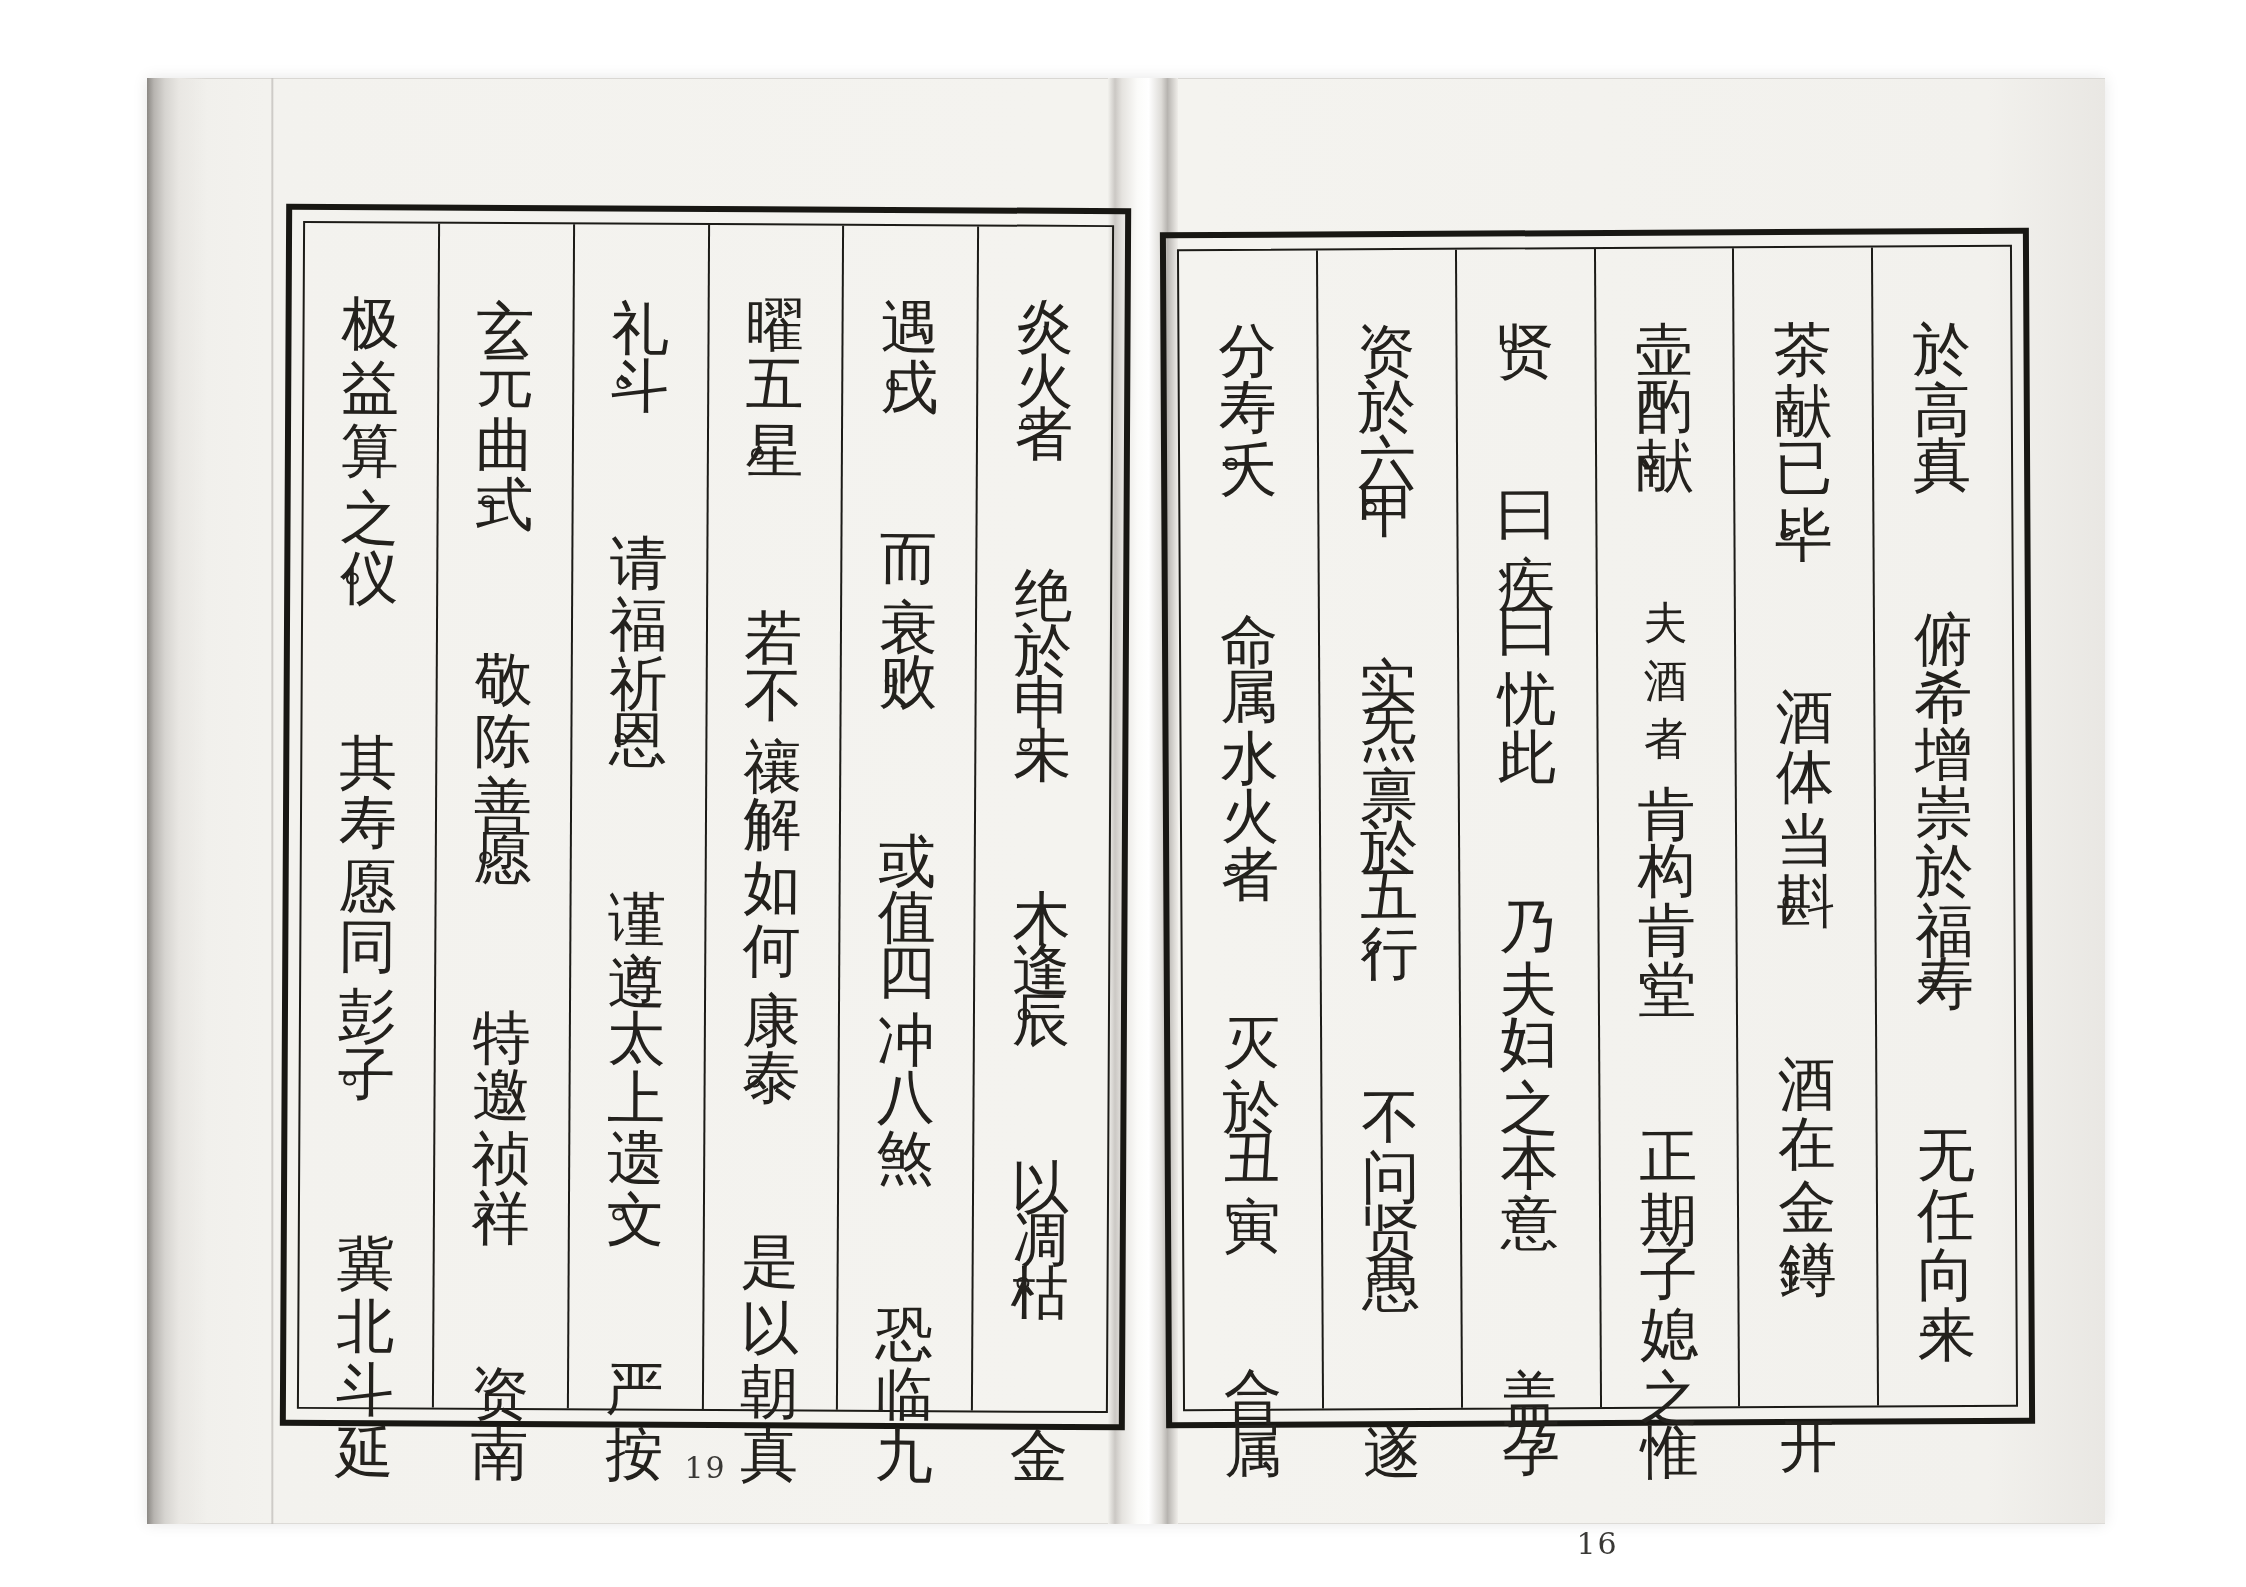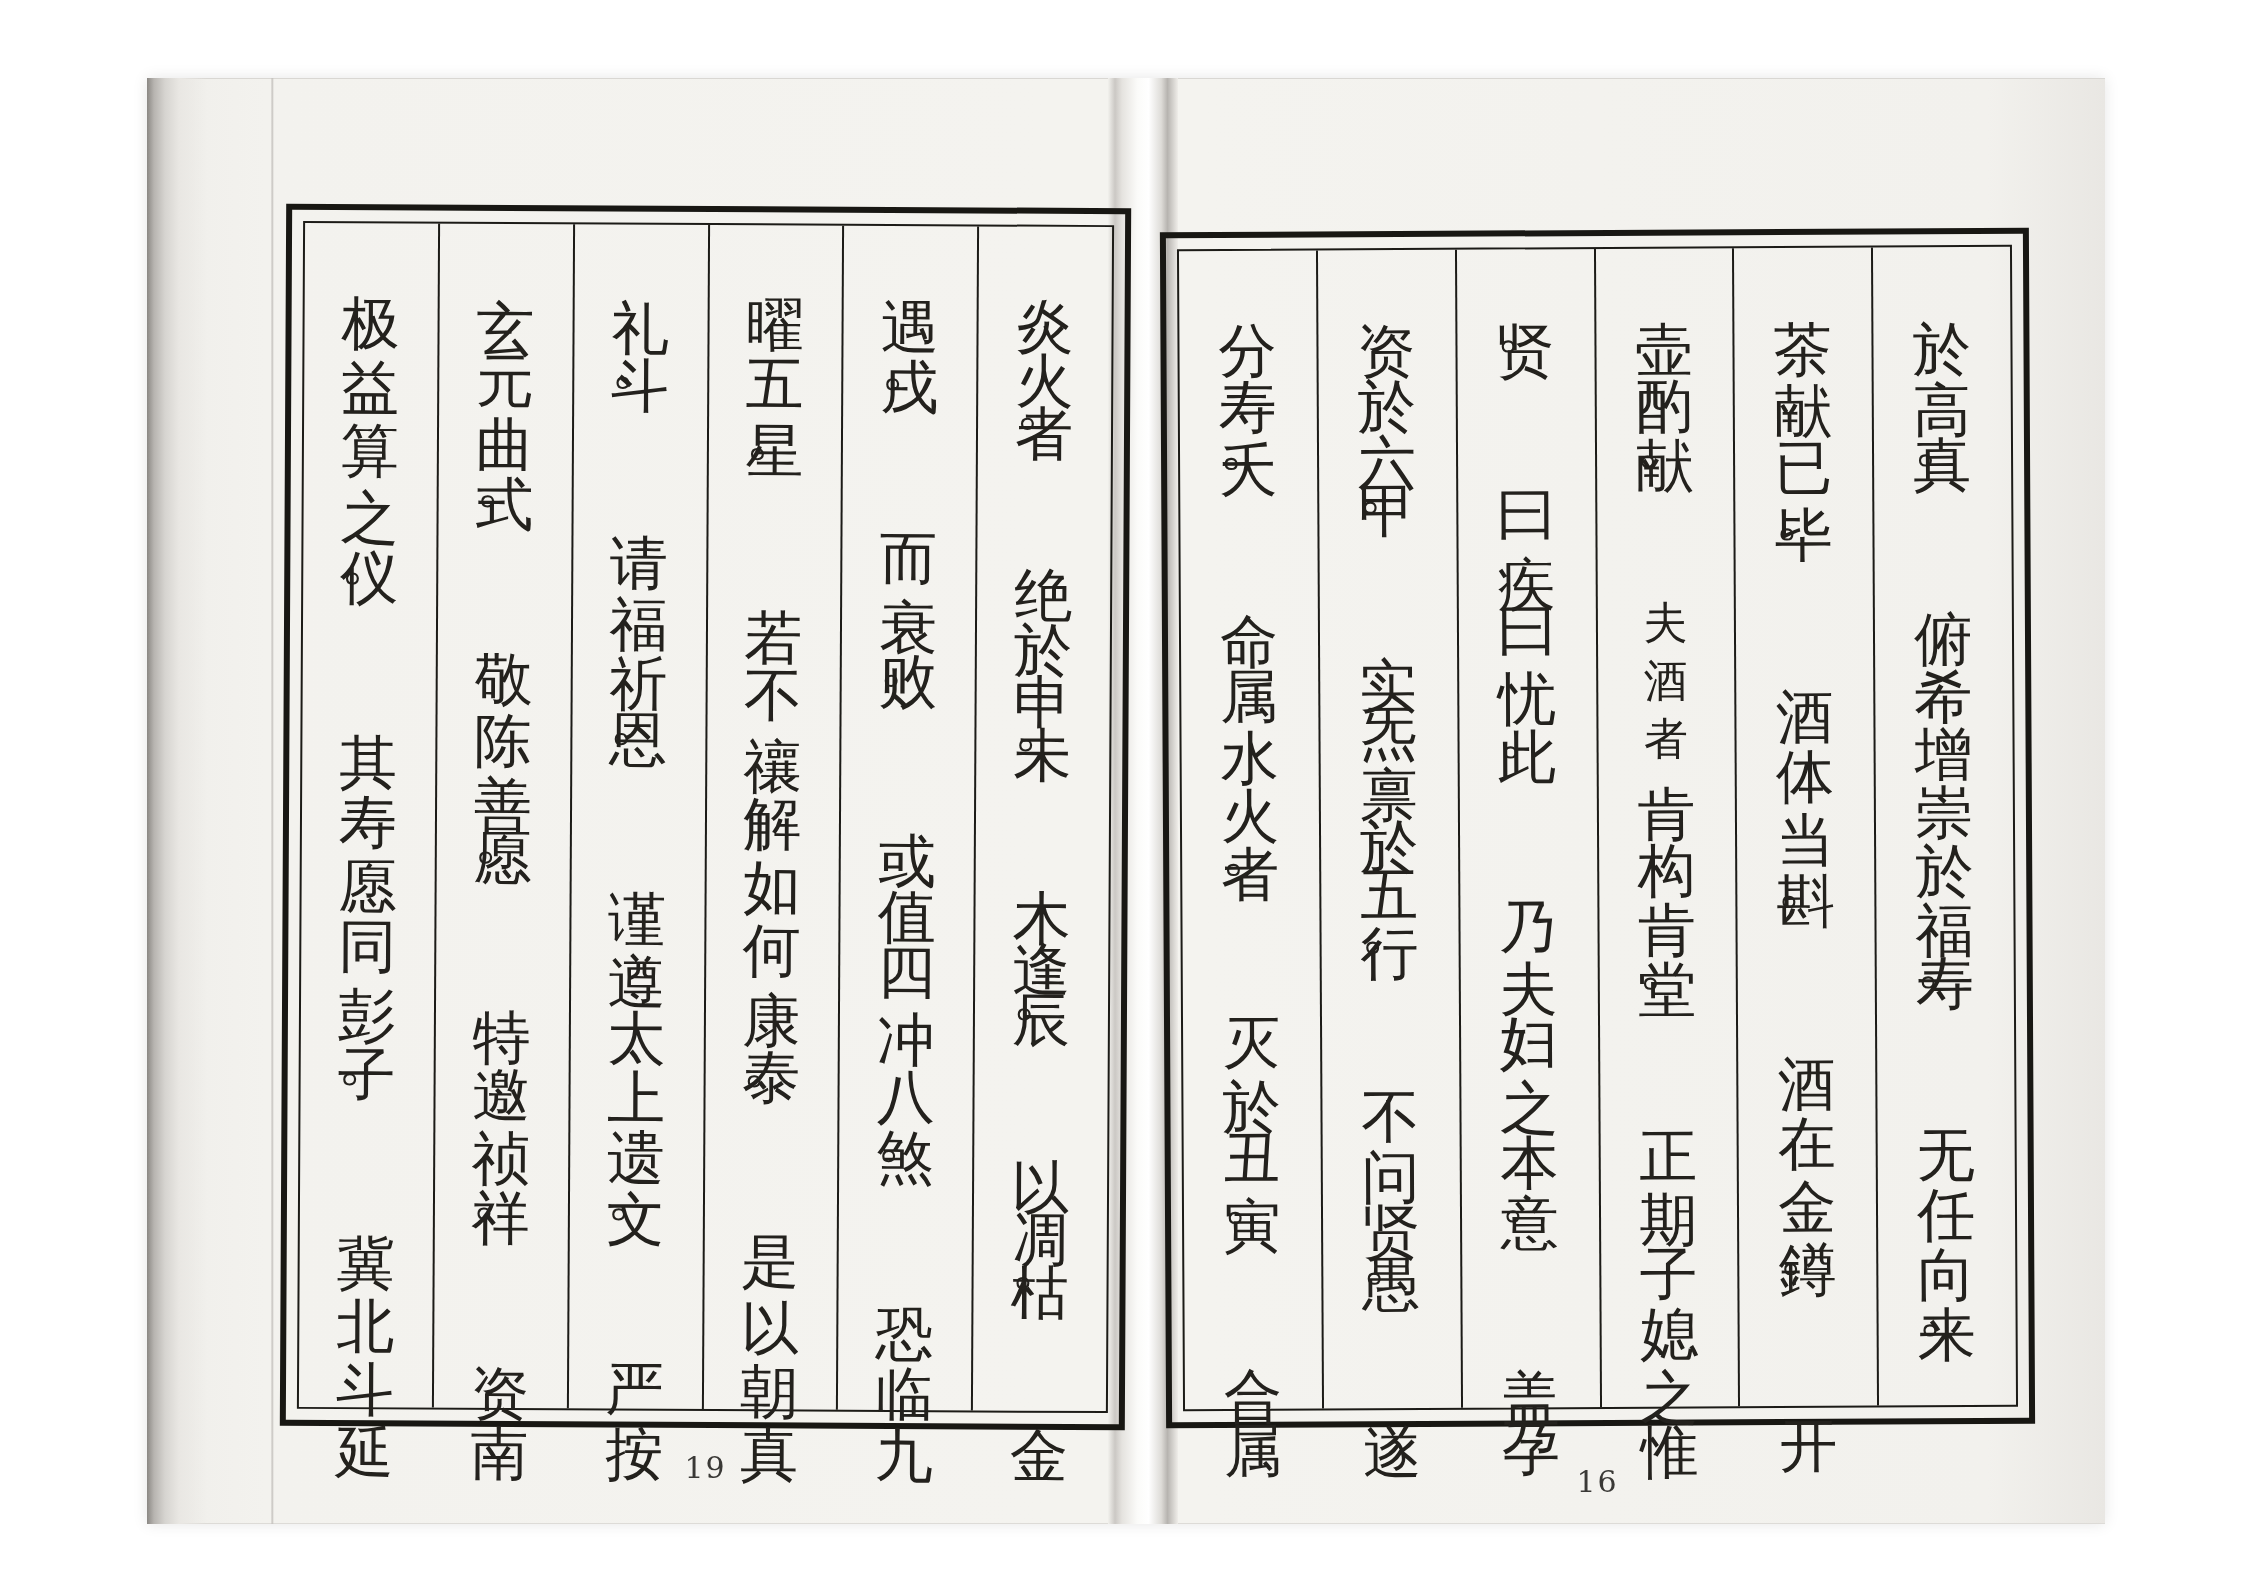--- a/index.html
+++ b/index.html
@@ -27,21 +27,21 @@
   .col{flex:1 0 0;height:100%;box-sizing:border-box;padding:26px 0 30px;
        display:flex;justify-content:center;}
   .col:not(:last-child){border-left:2px solid #1c1b17;}
   .colline{writing-mode:vertical-rl;text-orientation:upright;height:100%;
        text-align:justify;text-align-last:justify;
        font-size:58px;color:#23211d;font-weight:500;}
   .colline .small{font-size:44px;}
   
   .pagenum{position:absolute;text-align:center;font-size:30px;color:#3a3936;letter-spacing:2px;}
   .pagenum-left{left:136px;top:1372px;width:845px;}
-  .pagenum-right{left:1016px;top:1386px;width:869px;}
+  .pagenum-right{left:1016px;top:1448px;width:869px;}
 </style>
 </head>
 <body>
 
 <div class="stage">
   <div class="book">
     <div class="edge-stack"></div>
     <div class="gutter"></div>
 
     <section>

